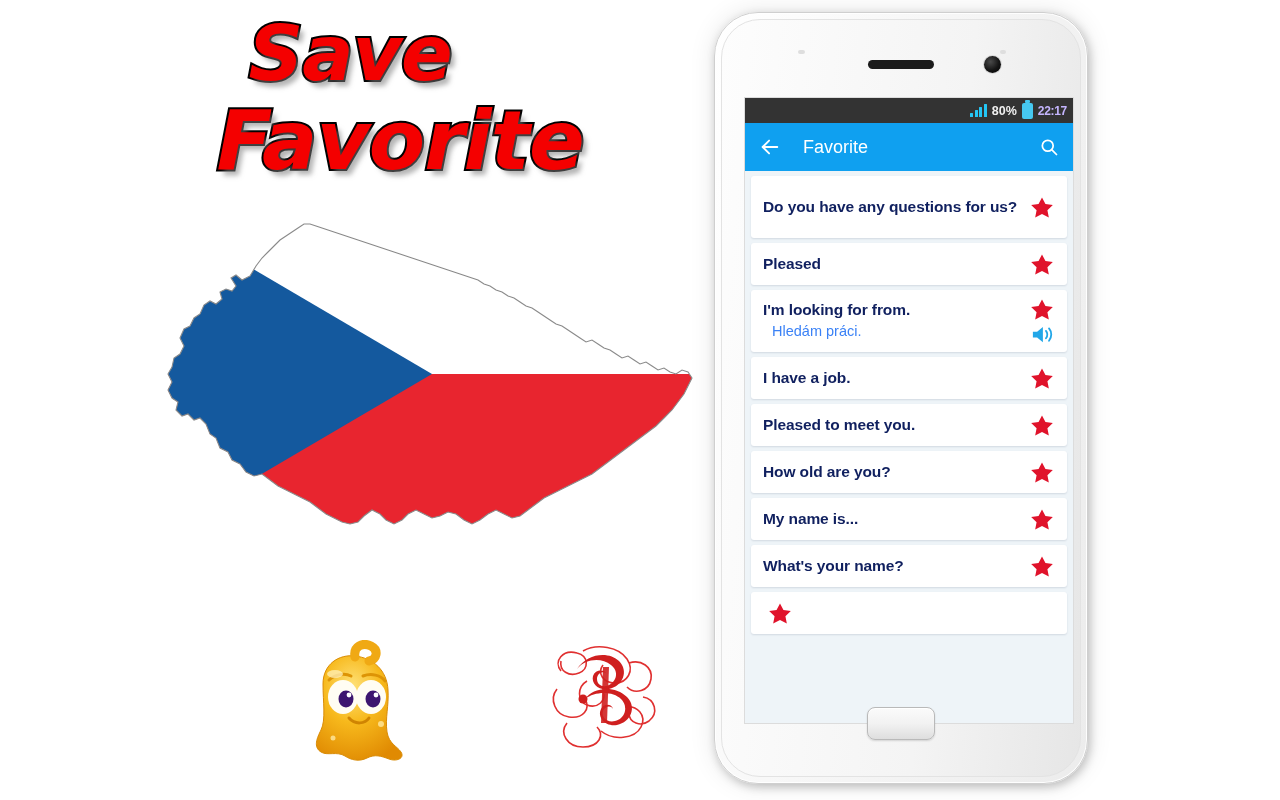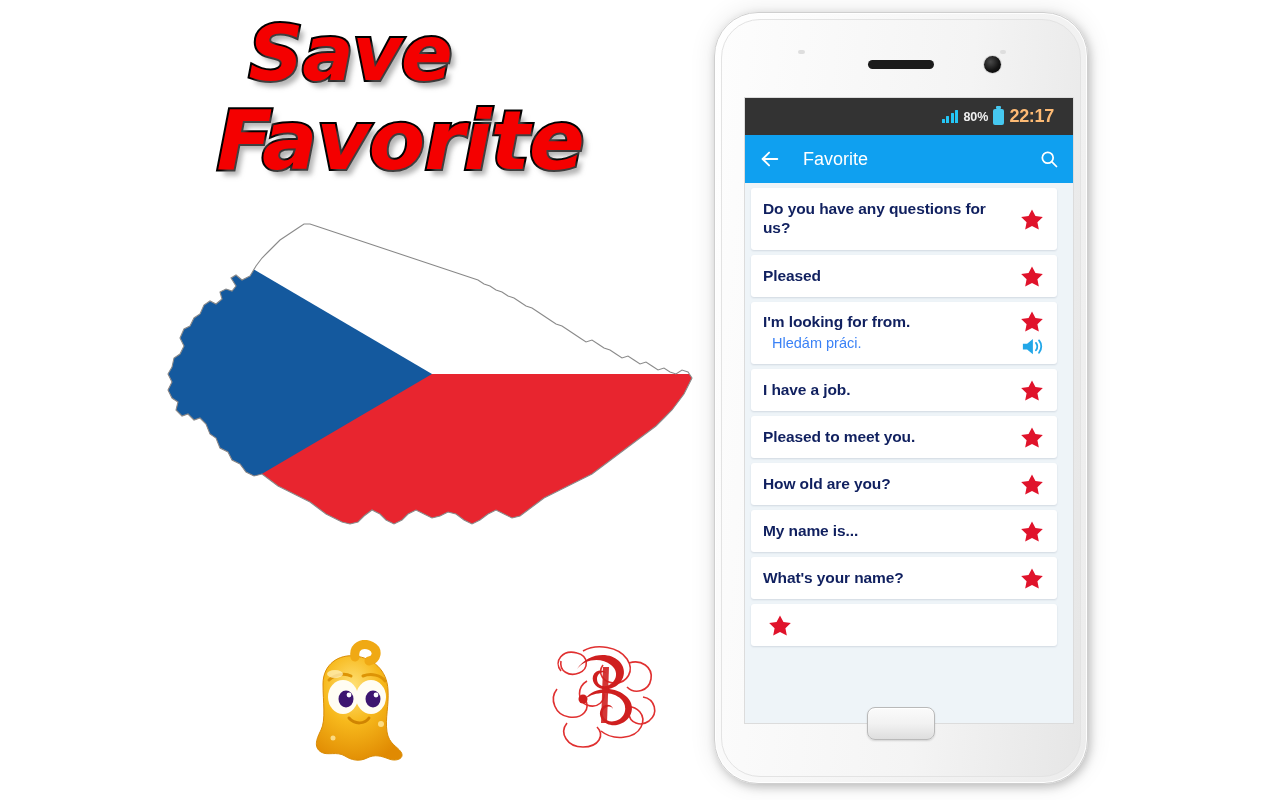--- a/index.html
+++ b/index.html
@@ -99,58 +99,58 @@
     position: absolute;
     left: 23px; top: 78px;
     width: 328px; height: 625px;
     background: #eef4f8;
     overflow: hidden;
     box-shadow: 0 0 0 1px #dcdcdc;
   }
 
   
   .statusbar {
-    height: 37px;
+    height: 25px;
     background: #333333;
     display: flex; align-items: center;
     justify-content: flex-end;
-    padding-right: 19px;
+    padding-right: 6px;
     gap: 5px;
   }
   .sig-bars { display: flex; align-items: flex-end; gap: 1.5px; height: 13px; }
   .sig-bars i { display:block; width: 3px; background:#24c6f5; border-radius:0.5px; }
   .sig-bars i:nth-child(1){ height:4px; }
   .sig-bars i:nth-child(2){ height:7px; }
   .sig-bars i:nth-child(3){ height:10px; }
   .sig-bars i:nth-child(4){ height:13px; }
   .batt-pct { color:#efefef; font-size: 12.5px; font-weight: 700; font-family:"Liberation Sans",sans-serif; }
   .batt {
     width: 11px; height: 16px; border-radius: 2px;
     background:#46c8f0; position: relative;
   }
   .batt:before {
     content:""; position:absolute; left:3px; top:-3px;
     width:5px; height:3px; background:#46c8f0; border-radius:1px;
   }
-  .clock { color:#fdba74; font-size: 18px; font-weight: 700; letter-spacing: -0.3px; }
+  .clock { color:#c4b5fd; font-size: 12px; font-weight: 700; letter-spacing: -0.3px; }
 
   
   .appbar {
     height: 48px;
     background: #0fa0f0;
     display: flex; align-items: center;
     padding: 0 14px;
     gap: 22px;
   }
   .appbar .back { width: 22px; height: 22px; flex: none; }
   .appbar .title { color:#ffffff; font-size: 18px; font-weight: 400; flex: 1; }
   .appbar .search { width: 20px; height: 20px; flex:none; }
 
   
-  .list { padding: 5px 16px 0 6px; height: calc(100% - 73px); overflow: hidden; }
+  .list { padding: 5px 6px 0 6px; height: calc(100% - 73px); overflow: hidden; }
   .card {
     background:#ffffff;
     border-radius: 3px;
     margin-bottom: 5px;
     box-shadow: 0 1px 2px rgba(40,60,90,0.14);
     display: flex; align-items: center;
     min-height: 42px;
     padding: 7px 8px 7px 12px;
   }
   .card .texts { flex: 1; min-width: 0; }

